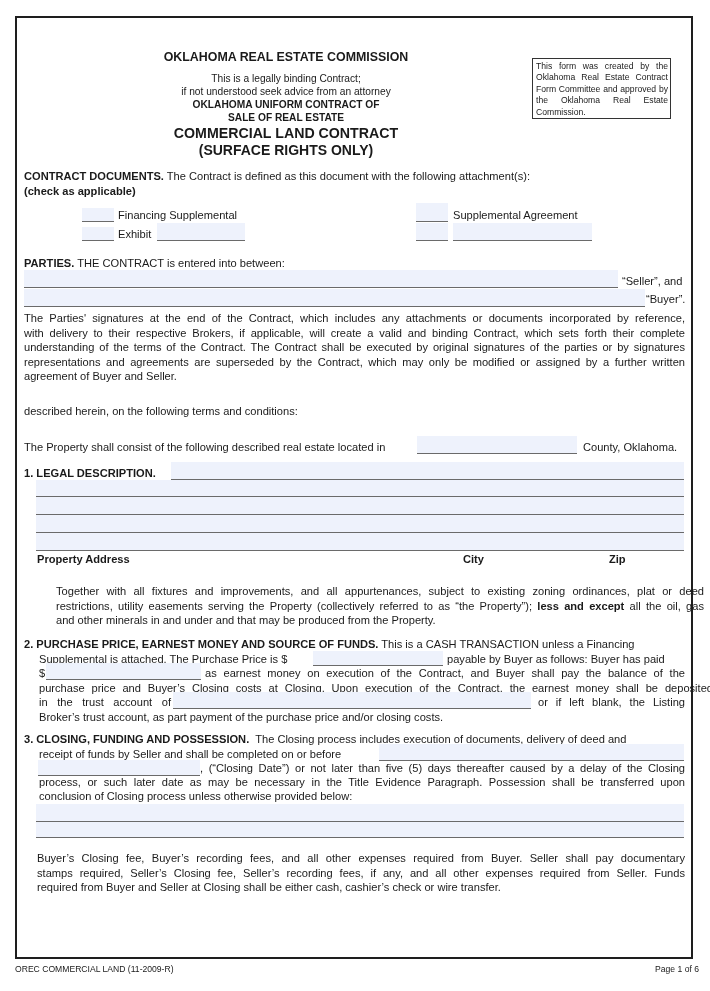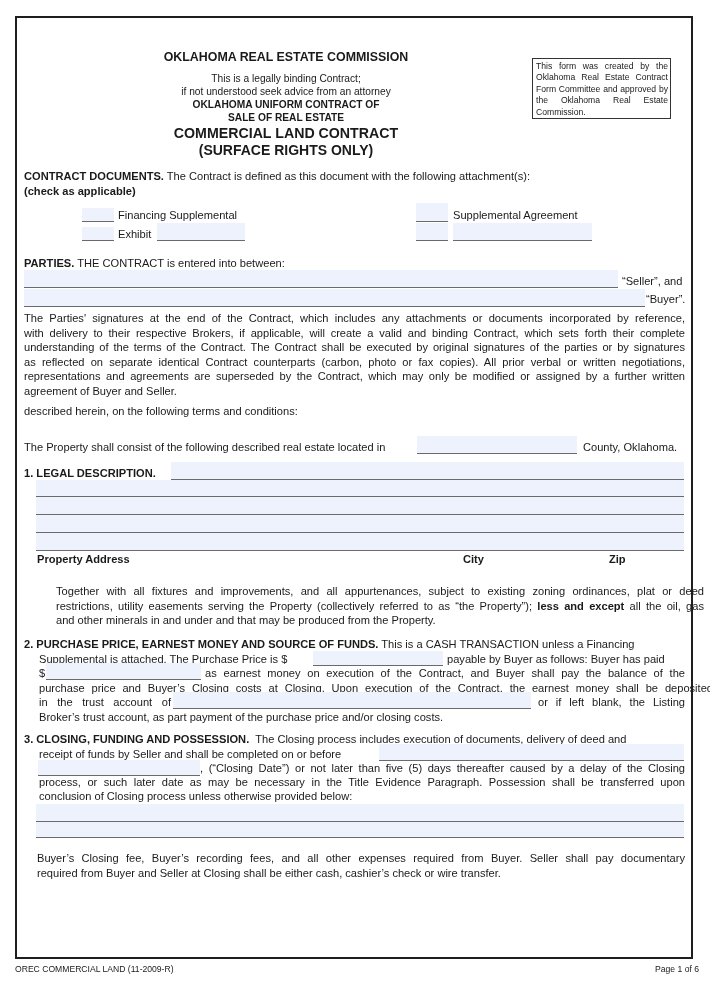--- a/index.html
+++ b/index.html
@@ -67,21 +67,20 @@
 </div>
 <div class="fld" style="left:24px; top:270px; width:594px; height:17px;"><span></span></div>
 <div class="abs txt" style="left:622px; top:275px;">“Seller”, and</div>
 <div class="fld" style="left:24px; top:289px; width:621px; height:17px;"><span></span></div>
 <div class="abs txt" style="left:646px; top:293px;">“Buyer”.</div>
 
 <div class="para" style="left:24px; top:311px; width:661px;">
   <span class="ln">The Parties' signatures at the end of the Contract, which includes any attachments or documents incorporated by reference,</span>
   <span class="ln">with delivery to their respective Brokers, if applicable, will create a valid and binding Contract, which sets forth their complete</span>
   <span class="ln">understanding of the terms of the Contract. The Contract shall be executed by original signatures of the parties or by signatures</span>
-  <span class="ln">as reflected on separate identical Contract counterparts (carbon, photo or fax copies). All prior verbal or written negotiations,</span>
   <span class="ln">representations and agreements are superseded by the Contract, which may only be modified or assigned by a further written</span>
   <span class="ln last">agreement of Buyer and Seller.</span>
 </div>
 
 <div class="para" style="left:24px; top:404px; width:661px;">
   <span class="ln last">described herein, on the following terms and conditions:</span>
 </div>
 
 <div class="abs txt" style="left:24px; top:441px;">The Property shall consist of the following described real estate located in</div>
 <div class="fld" style="left:417px; top:436px; width:160px; height:17px;"><span></span></div>
@@ -134,17 +133,18 @@
 <div class="fld" style="left:38px; top:760px; width:162px; height:15px;"><span></span></div>
 <div class="abs txt" style="left:200px; top:762px; width:485px; text-align:justify; text-align-last:justify;">, (“Closing Date”) or not later than five (5) days thereafter caused by a delay of the Closing</div>
 <div class="abs txt" style="left:39px; top:776px; width:646px; text-align:justify; text-align-last:justify;">process, or such later date as may be necessary in the Title Evidence Paragraph. Possession shall be transferred upon</div>
 <div class="abs txt" style="left:39px; top:790px;">conclusion of Closing process unless otherwise provided below:</div>
 
 <div class="fld" style="left:36px; top:804px; width:648px; height:17px;"><span></span></div>
 <div class="fld" style="left:36px; top:822px; width:648px; height:15px;"><span></span></div>
 
 <div class="para" style="left:37px; top:851px; width:648px;">
   <span class="ln">Buyer’s Closing fee, Buyer’s recording fees, and all other expenses required from Buyer. Seller shall pay documentary</span>
+  <span class="ln">stamps required, Seller’s Closing fee, Seller’s recording fees, if any, and all other expenses required from Seller. Funds</span>
   <span class="ln last">required from Buyer and Seller at Closing shall be either cash, cashier’s check or wire transfer.</span>
 </div>
 
 <div class="footer" style="left:15px;">OREC COMMERCIAL LAND  (11-2009-R)</div>
 <div class="footer" style="right:11px;">Page 1 of 6</div>
 
 </body></html>

